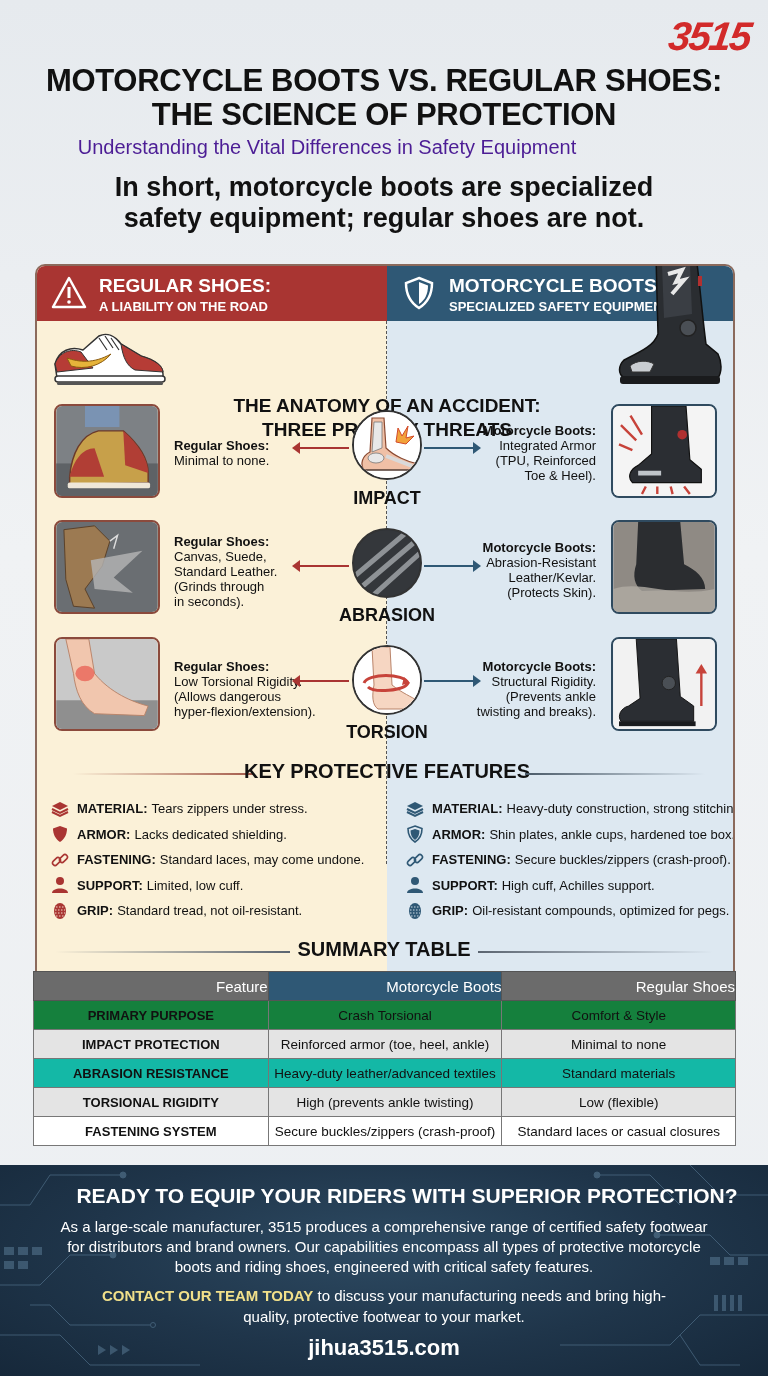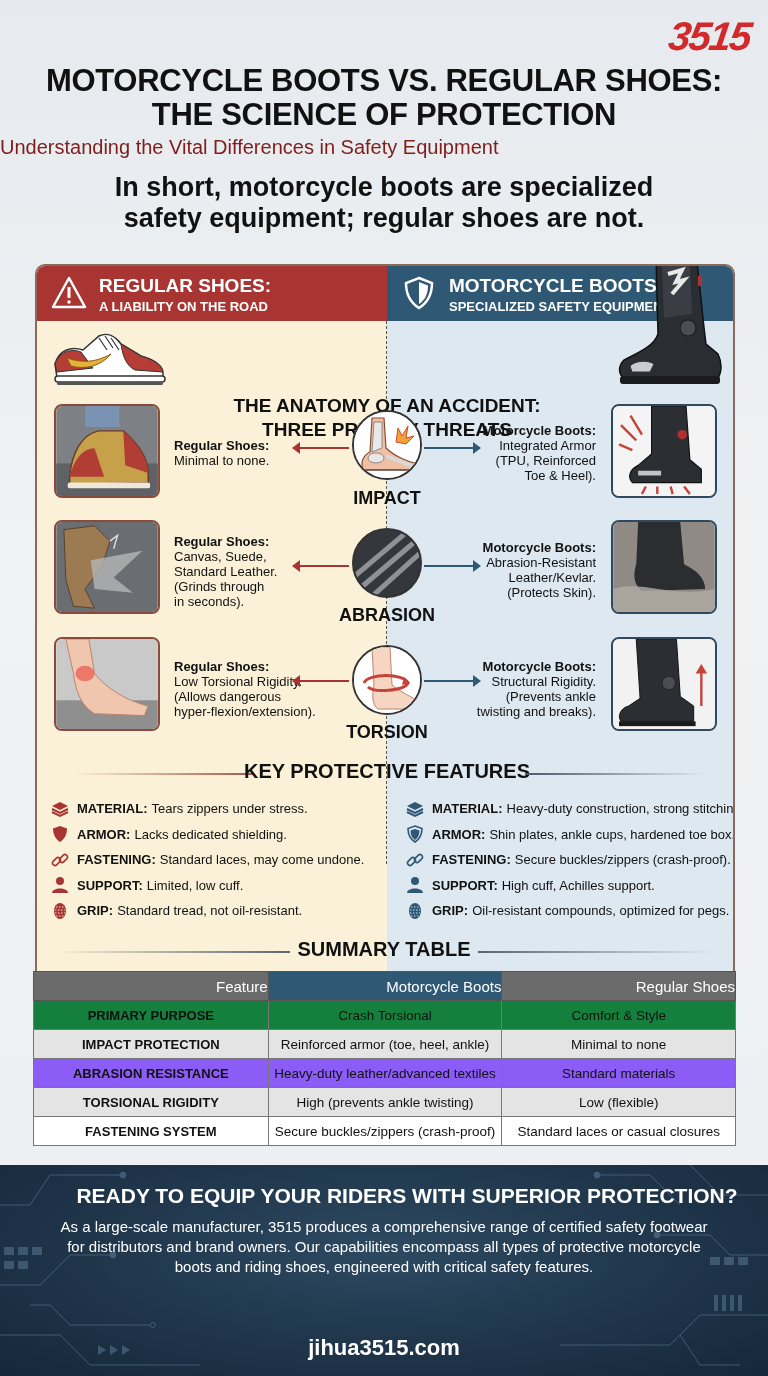--- a/index.html
+++ b/index.html
@@ -16,22 +16,22 @@
     position: absolute; top: 14px; right: 18px;
     font-weight: 900; font-style: italic; font-size: 40px; letter-spacing: -2px;
     color: #d22a2a; transform: skewX(-8deg);
     font-family: "Liberation Sans", sans-serif;
   }
   .title {
     position: absolute; top: 64px; left: 0; width: 768px; text-align: center;
     font-weight: 700; font-size: 31px; line-height: 34px; letter-spacing: -0.3px;
   }
   .subtitle {
-    position: absolute; top: 136px; left: 0; width: 654px; 
-    font-size: 20px; color: #7f1d1d;
+    position: absolute; top: 136px; left: 0; width: 654px; text-align: center;
+    font-size: 20px; color: #4c1d95;
   }
   .lead {
     position: absolute; top: 172px; left: 0; width: 768px; text-align: center;
     font-weight: 700; font-size: 27px; line-height: 31px;
   }
 
   
   .panel {
     position: absolute; top: 264px; left: 35px; width: 700px; height: 777px;
     border-radius: 10px; overflow: hidden;
@@ -108,21 +108,21 @@
     border: 1px solid #555;
     text-align: right;
   }
   table.summary th.boots { background: #2f5875; }
   table.summary td { height: 29px; text-align: center; border: 1px solid #777; padding: 0 4px; }
   table.summary td.feat-col { font-weight: 700; font-size: 13px; }
   table.summary tr:nth-child(odd) td { background: #e4e4e4; }
   table.summary tr:nth-child(even) td { background: #fff; }
   table.summary tbody tr:nth-child(1) td { background: #15803d; }
   table.summary tbody tr:nth-child(2) td { background: #e4e4e4; }
-  table.summary tbody tr:nth-child(3) td { background: #8b5cf6; }
+  table.summary tbody tr:nth-child(3) td { background: #14b8a6; }
   table.summary tbody tr:nth-child(4) td { background: #e4e4e4; }
   table.summary tbody tr:nth-child(5) td { background: #fff; }
 
   
   .cta {
     position: absolute; top: 1165px; left: 0; width: 768px; height: 211px;
     background: radial-gradient(ellipse at 50% 40%, #2d4a62 0%, #1f354a 55%, #16283a 100%);
     color: #fff; overflow: hidden;
   }
   .cta svg.circuit { position: absolute; left: 0; top: 0; }
@@ -475,14 +475,17 @@
         <rect x="722" y="130" width="4" height="16"></rect>
         <rect x="730" y="130" width="4" height="16"></rect>
         <rect x="738" y="130" width="4" height="16"></rect>
       <path d="M98 180 L106 185 L98 190 Z"></path>
         <path d="M110 180 L118 185 L110 190 Z"></path>
         <path d="M122 180 L130 185 L122 190 Z"></path>
     </g>
   </svg>
   <div class="cta-title">READY TO EQUIP YOUR RIDERS WITH SUPERIOR PROTECTION?</div>
   <div class="cta-body">As a large-scale manufacturer, 3515 produces a comprehensive range of certified safety footwear for distributors and brand owners. Our capabilities encompass all types of protective motorcycle boots and riding shoes, engineered with critical safety features.</div>
+  <div class="cta-contact">
+    <span class="hl">CONTACT OUR TEAM TODAY</span><span> to discuss your manufacturing needs and bring high-quality, protective footwear to your market.</span>
+  </div>
   <div class="cta-url">jihua3515.com</div>
 </div>
 
 </body></html>

